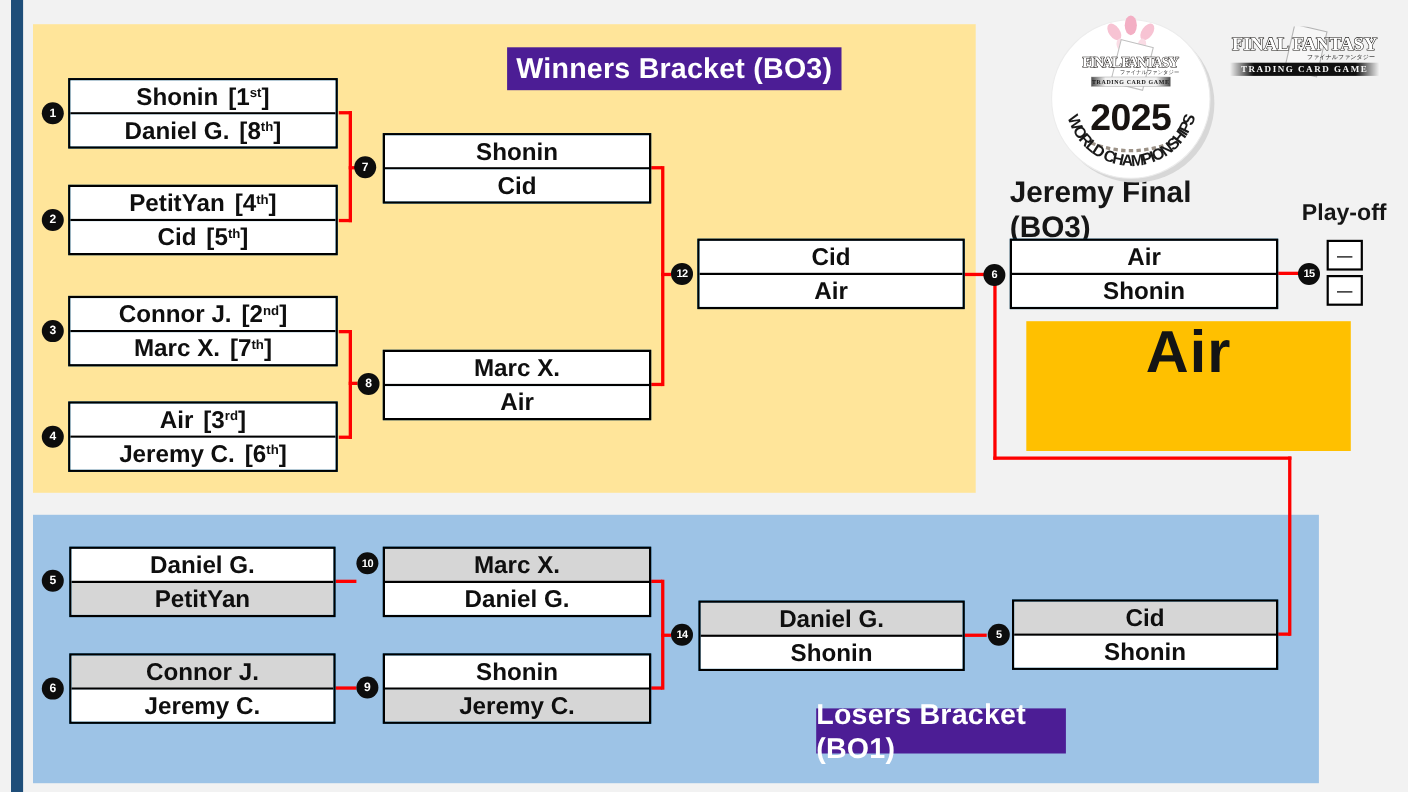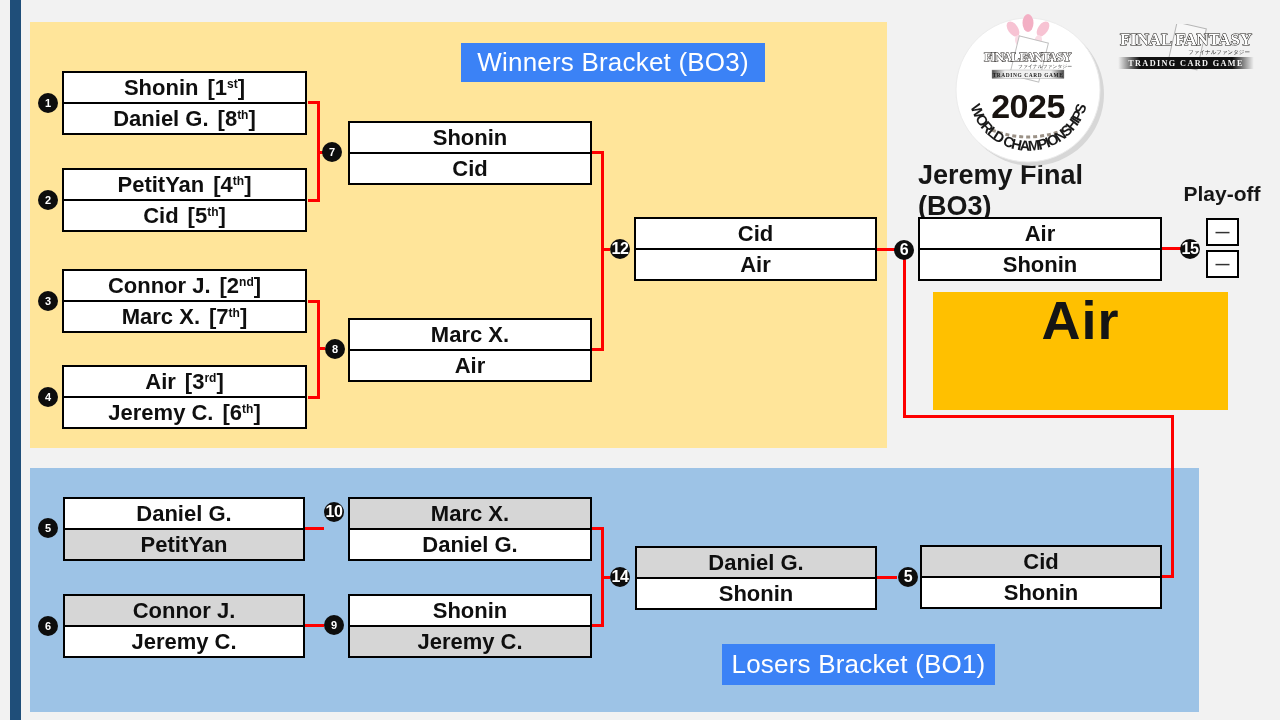--- a/index.html
+++ b/index.html
@@ -9,23 +9,23 @@
     font-family:"Liberation Sans",sans-serif;
     -webkit-font-smoothing:antialiased;
   }
   .abs{position:absolute}
   .leftbar{position:absolute;left:10px;top:0;width:11px;height:720px;background:#1f4e79}
   .panel{position:absolute}
   .panel.yellow{left:30px;top:22px;width:857px;height:426px;background:#ffe59a}
   .panel.blue{left:30px;top:468px;width:1169px;height:244px;background:#9dc3e6}
 
   .hdr{
-    position:absolute;background:#3b82f6;color:#fff;
+    position:absolute;background:#4c1d95;color:#fff;
     display:flex;align-items:center;justify-content:center;
-    font-size:26px;font-weight:400;letter-spacing:.2px;
+    font-size:26px;font-weight:700;letter-spacing:.2px;
   }
   .title{
     position:absolute;color:#161616;font-weight:600;
     display:flex;align-items:center;justify-content:center;
   }
 
   .match{
     position:absolute;box-sizing:border-box;height:64px;
     border:2px solid #000;background:#0369a1;z-index:3;
   }
@@ -37,21 +37,21 @@
   .match .row.first{border-bottom:2px solid #000;height:29px}
   .match .row.gray{background:#d6d6d6}
   .seed{margin-left:9px}
   sup.ord{font-size:12px;line-height:0;vertical-align:7px}
 
   .mnum{
     position:absolute;width:20px;height:20px;border-radius:50%;
     background:#0d0d0d;color:#fff;font-size:11px;font-weight:bold;
     display:flex;align-items:center;justify-content:center;z-index:6;
   }
-  .mnum.two{font-size:16px;letter-spacing:-.5px}
+  .mnum.two{font-size:10px;letter-spacing:-.5px}
 
   .rl{position:absolute;background:#fe0000;z-index:2;display:block}
 
   .pobox{
     position:absolute;width:33px;height:28px;box-sizing:border-box;
     border:2px solid #000;background:#fff;z-index:3;
     display:flex;align-items:center;justify-content:center;
     font-size:14px;font-weight:bold;color:#333;
   }
 
@@ -65,21 +65,21 @@
   svg text{user-select:none}
 </style>
 </head>
 <body>
 
 <div class="leftbar"></div>
 <div class="panel yellow"></div>
 <div class="panel blue"></div>
 
 <div class="hdr" style="left:461px;top:43px;width:304px;height:39px">Winners Bracket (BO3)</div>
-<div class="hdr" style="left:722px;top:644px;width:273px;height:41px">Losers Bracket (BO1)</div>
+<div class="hdr" style="left:742px;top:644px;width:227px;height:41px">Losers Bracket (BO1)</div>
 <div class="title" style="left:918px;top:176px;width:244px;height:30px;font-size:27px">Jeremy Final (BO3)</div>
 <div class="title" style="left:1172px;top:181px;width:100px;height:26px;font-size:21px">Play-off</div>
 
 <i class="rl" style="left:308px;top:101px;width:12px;height:3px"></i>
 <i class="rl" style="left:317px;top:101px;width:3px;height:101px"></i>
 <i class="rl" style="left:308px;top:199px;width:12px;height:3px"></i>
 <i class="rl" style="left:317px;top:151px;width:7px;height:3px"></i>
 
 <i class="rl" style="left:308px;top:300px;width:12px;height:3px"></i>
 <i class="rl" style="left:317px;top:300px;width:3px;height:99px"></i>

